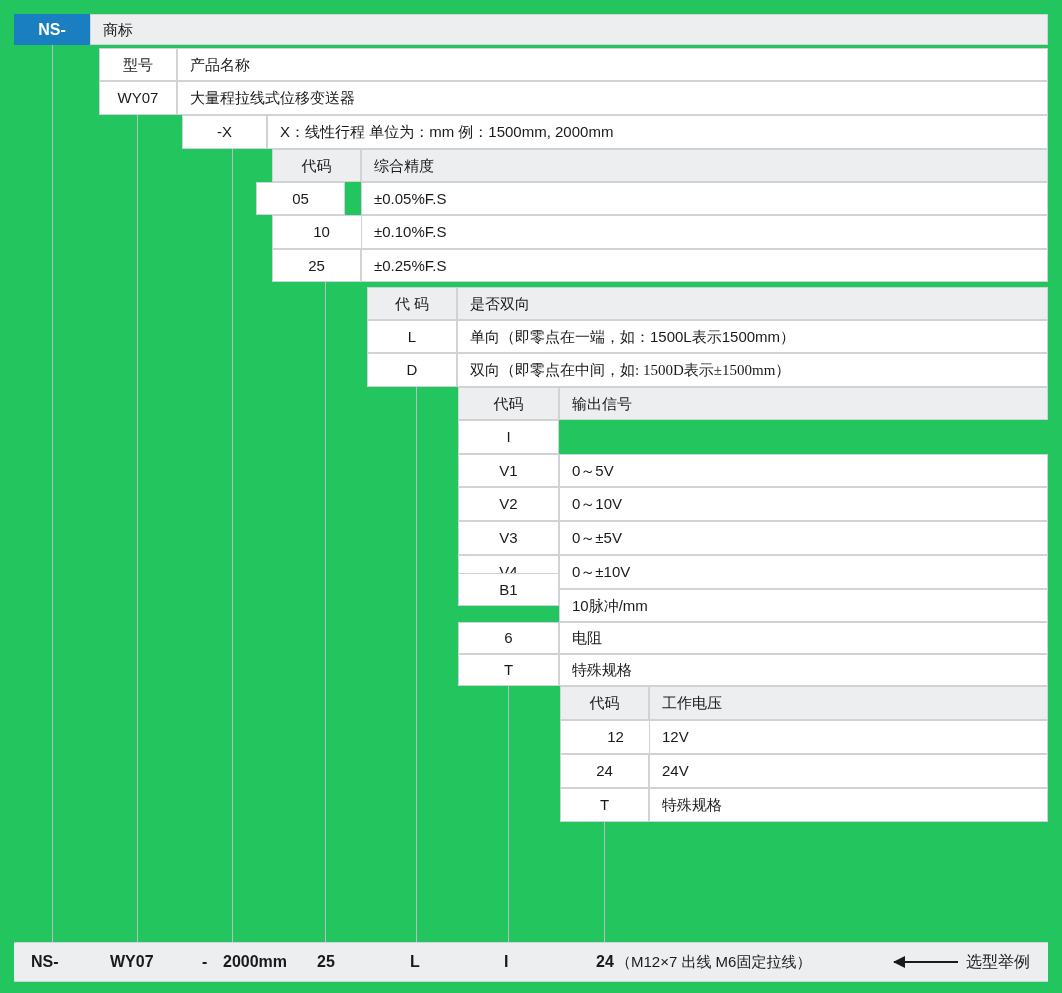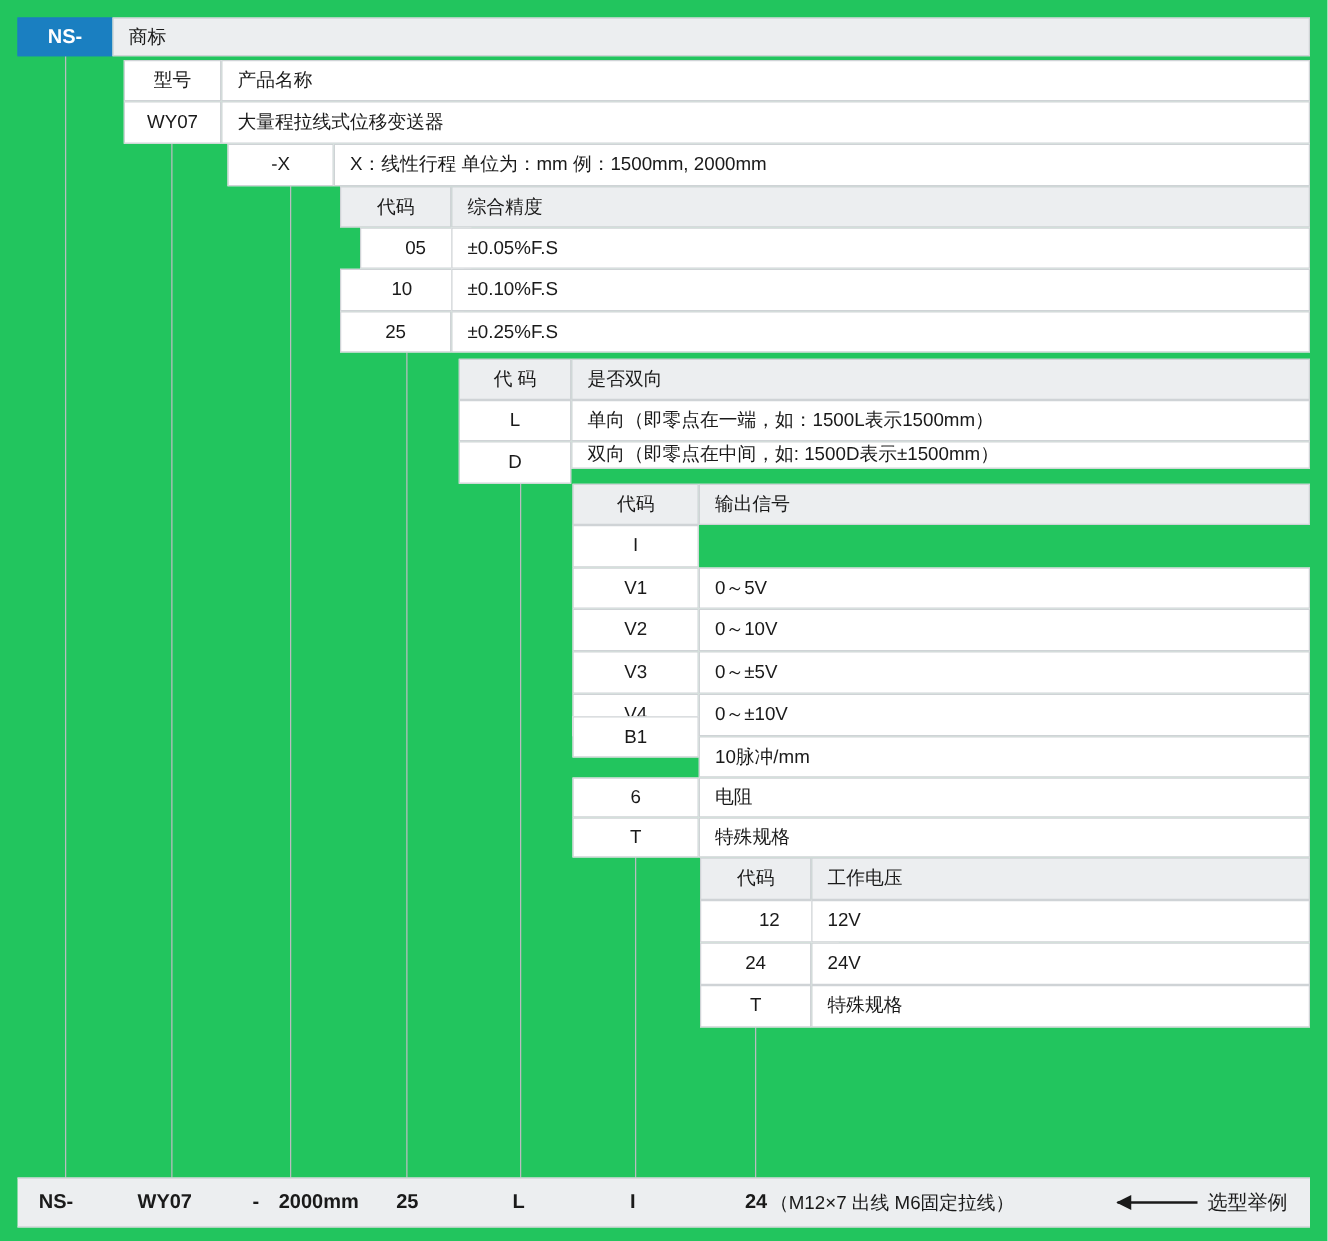--- a/index.html
+++ b/index.html
@@ -148,21 +148,21 @@
     <span>X：线性行程 单位为：mm 例：1500mm, 2000mm</span>
   </div>
 
   <div class="box hdr center" style="left:272px; top:149px; width:89px; height:33px;">
     <span>代码</span>
   </div>
   <div class="box hdr pad" style="left:361px; top:149px; width:687px; height:33px;">
     <span>综合精度</span>
   </div>
 
-  <div class="box center" style="left:288px; top:182px; width:89px; height:33px;">
+  <div class="box center" style="left:256px; top:182px; width:89px; height:33px;">
     <span>05</span>
   </div>
   <div class="box pad" style="left:361px; top:182px; width:687px; height:33px;">
     <span>±0.05%F.S</span>
   </div>
 
   <div class="box center" style="left:272px; top:215px; width:99px; height:34px;">
     <span>10</span>
   </div>
   <div class="box pad" style="left:361px; top:215px; width:687px; height:34px;">
@@ -186,21 +186,21 @@
   <div class="box center" style="left:367px; top:320px; width:90px; height:33px;">
     <span>L</span>
   </div>
   <div class="box pad" style="left:457px; top:320px; width:591px; height:33px;">
     <span>单向（即零点在一端，如：1500L表示1500mm）</span>
   </div>
 
   <div class="box center" style="left:367px; top:353px; width:90px; height:34px;">
     <span>D</span>
   </div>
-  <div class="box pad" style="left:457px; top:353px; width:591px; height:22px;">
+  <div class="box pad" style="left:457px; top:353px; width:591px; height:34px;font-family:Liberation Serif, serif;">
     <span>双向（即零点在中间，如: 1500D表示±1500mm）</span>
   </div>
 
   <div class="box hdr center" style="left:458px; top:387px; width:101px; height:33px;">
     <span>代码</span>
   </div>
   <div class="box hdr pad" style="left:559px; top:387px; width:489px; height:33px;">
     <span>输出信号</span>
   </div>
 

